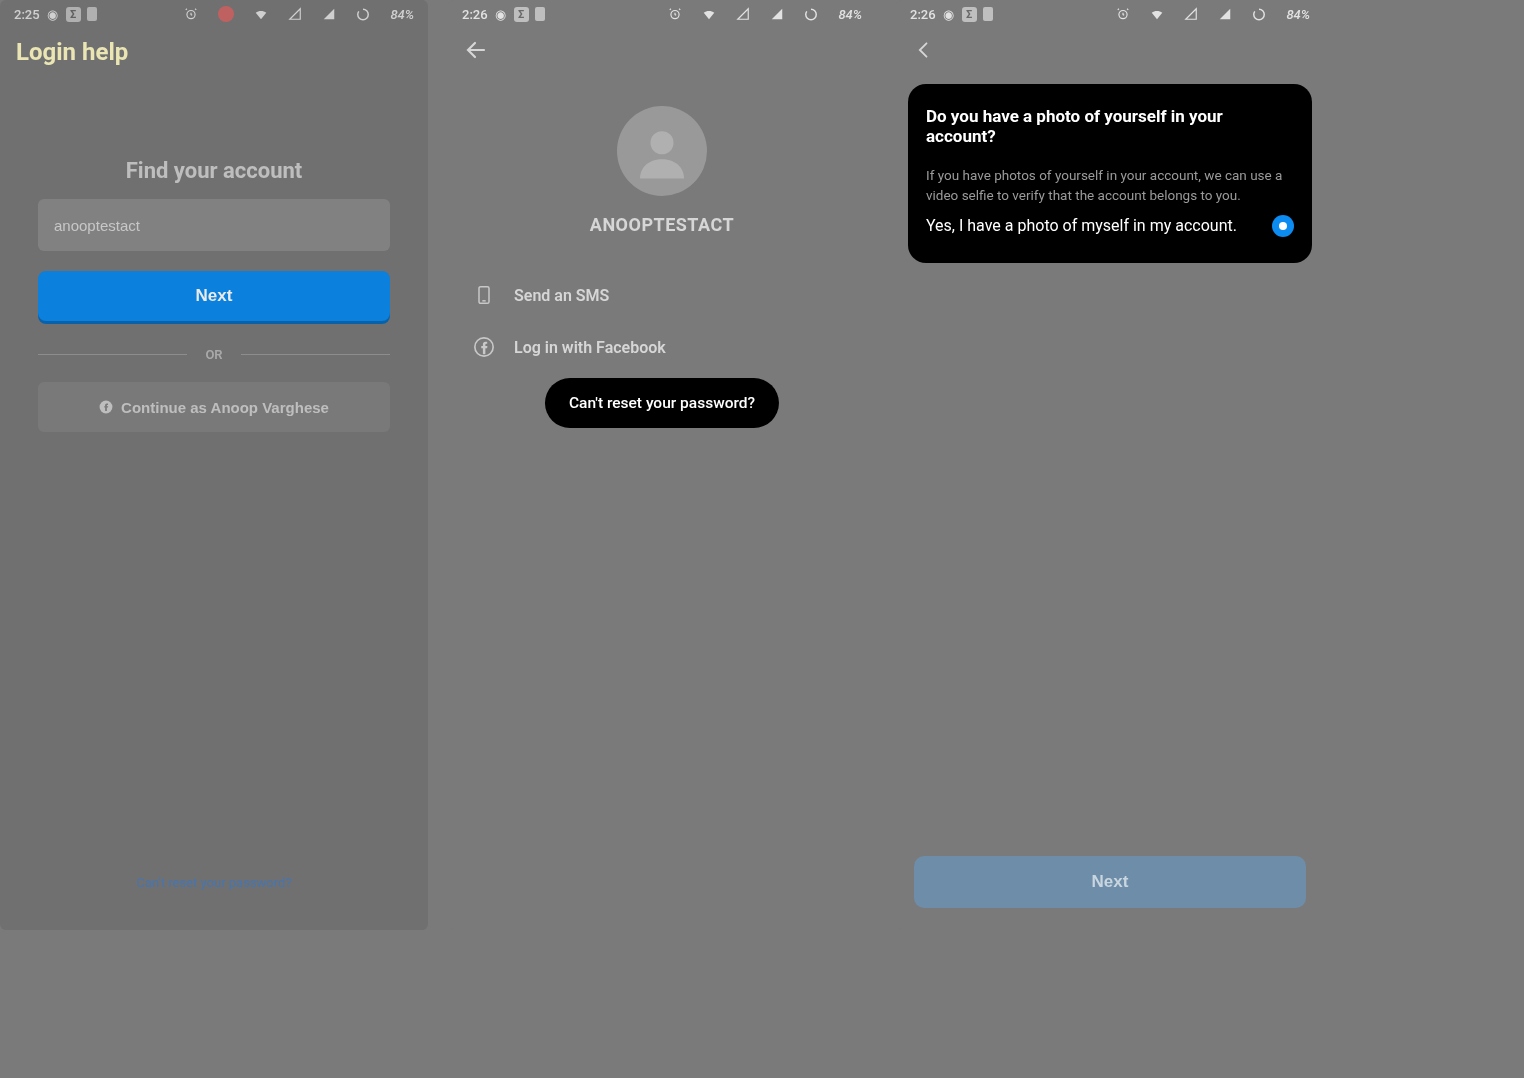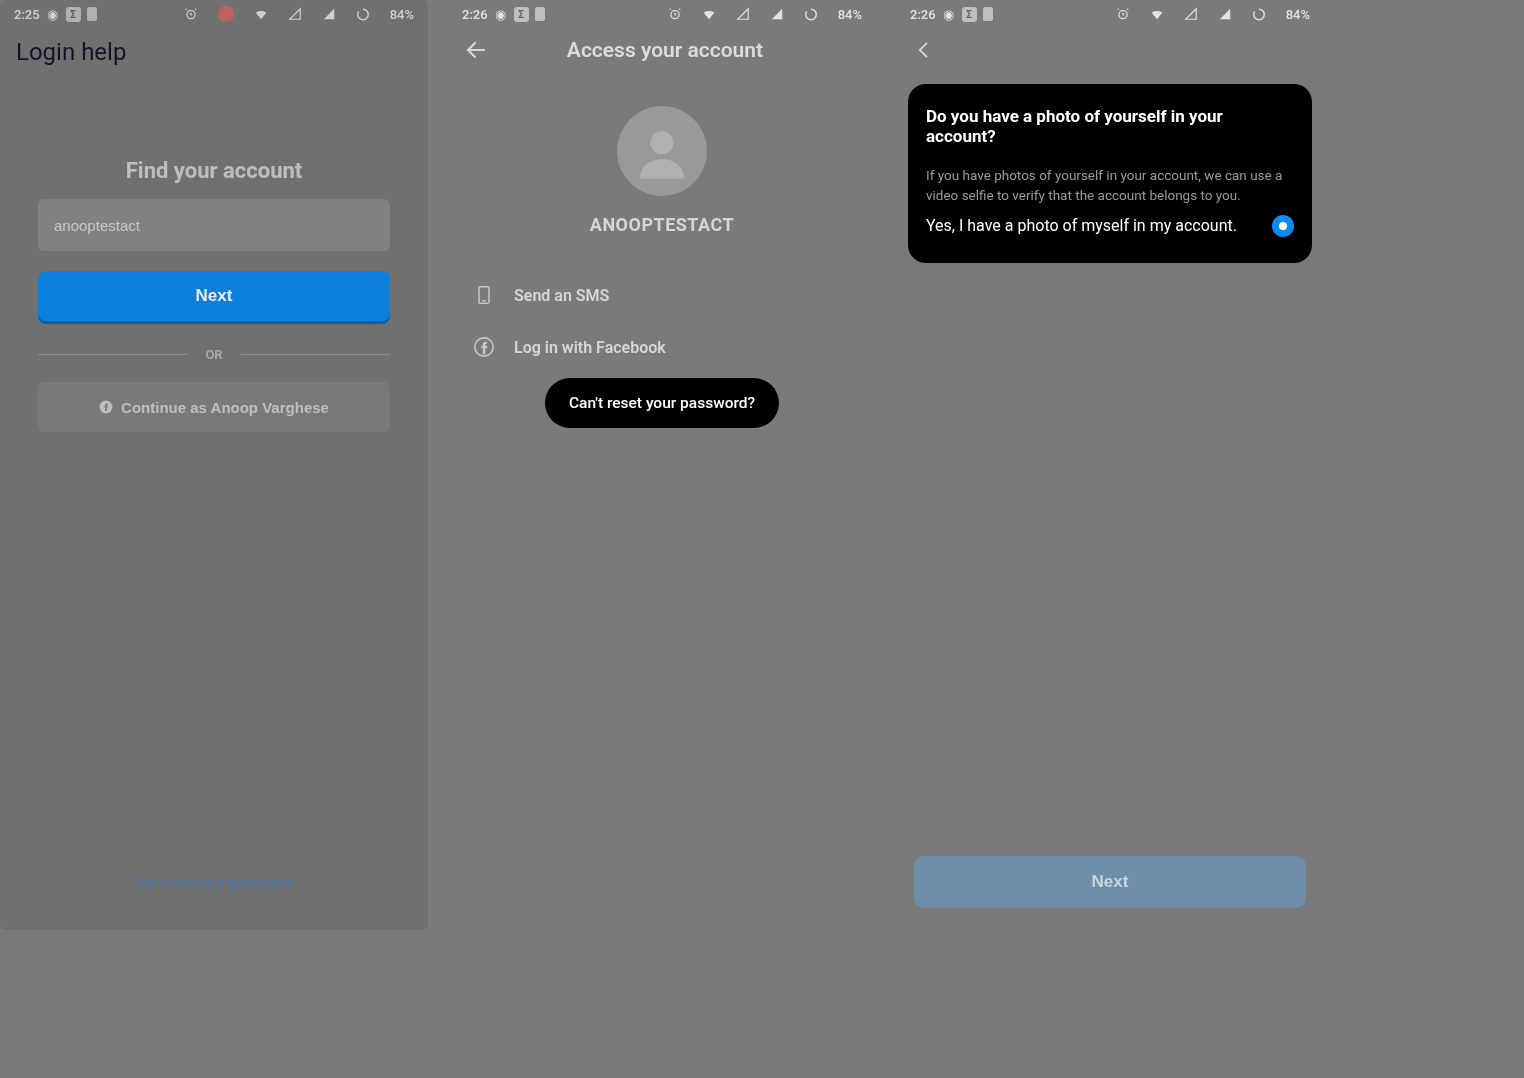--- a/index.html
+++ b/index.html
@@ -32,32 +32,32 @@
     display: flex;
     justify-content: space-between;
     align-items: center;
     padding: 4px 14px;
     height: 28px;
     color: #e2e2e2;
     font-size: 13px;
     font-weight: 500;
   }
   .status-left, .status-right { display: flex; align-items: center; gap: 6px; }
-  .status-right { gap: 20px; }
+  .status-right { gap: 20px; font-style: italic; }
   .s-icon { width: 14px; height: 14px; display:inline-flex; align-items:center; justify-content:center; }
   .header {
     display: flex;
     align-items: center;
     padding: 10px 16px 14px 16px;
     gap: 22px;
   }
   .header-title-large {
     font-size: 24px;
-    font-weight: 400;
-    color: #0f172a;
+    font-weight: 700;
+    color: #fef9c3;
   }
   .header-title-center {
     flex:1;
     text-align:center;
     font-size: 21px;
     font-weight: 600;
     color: #dcdcdc;
   }
   .header-title-center.offset { margin-left:-40px; }
   .back-btn {
@@ -277,21 +277,20 @@
       <span>84%</span>
     </div>
   </div>
 
   <div class="header">
     <div class="back-btn">
       <svg width="24" height="24" viewBox="0 0 24 24" fill="none" stroke="currentColor" stroke-width="2.2" stroke-linecap="round">
           <path d="M20 12H5M11 5l-7 7 7 7"></path>
         </svg>
     </div>
-    <span class="header-title-center offset">Access your account</span>
   </div>
 
   <div class="s2-body">
     <div class="avatar">
       <svg width="66" height="66" viewBox="0 0 24 24" fill="#b0b0b0">
           <circle cx="12" cy="9" r="4.2"></circle>
           <path d="M4 22c0-4.4 3.6-7 8-7s8 2.6 8 7"></path>
         </svg>
     </div>
     <div class="username">ANOOPTESTACT</div>

